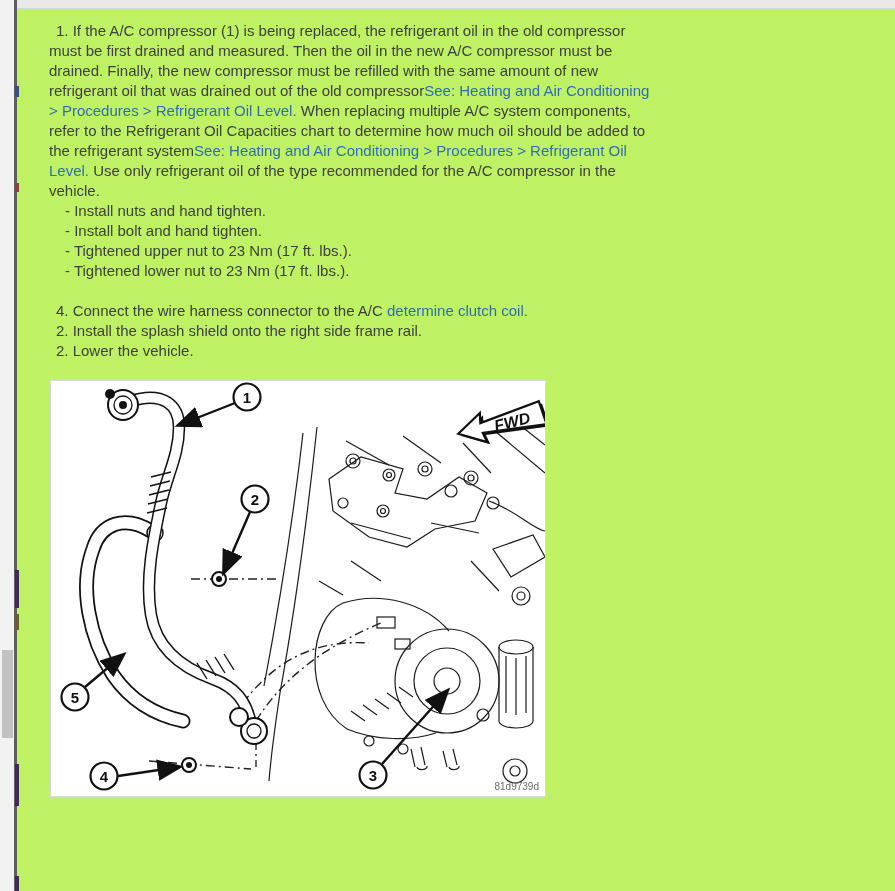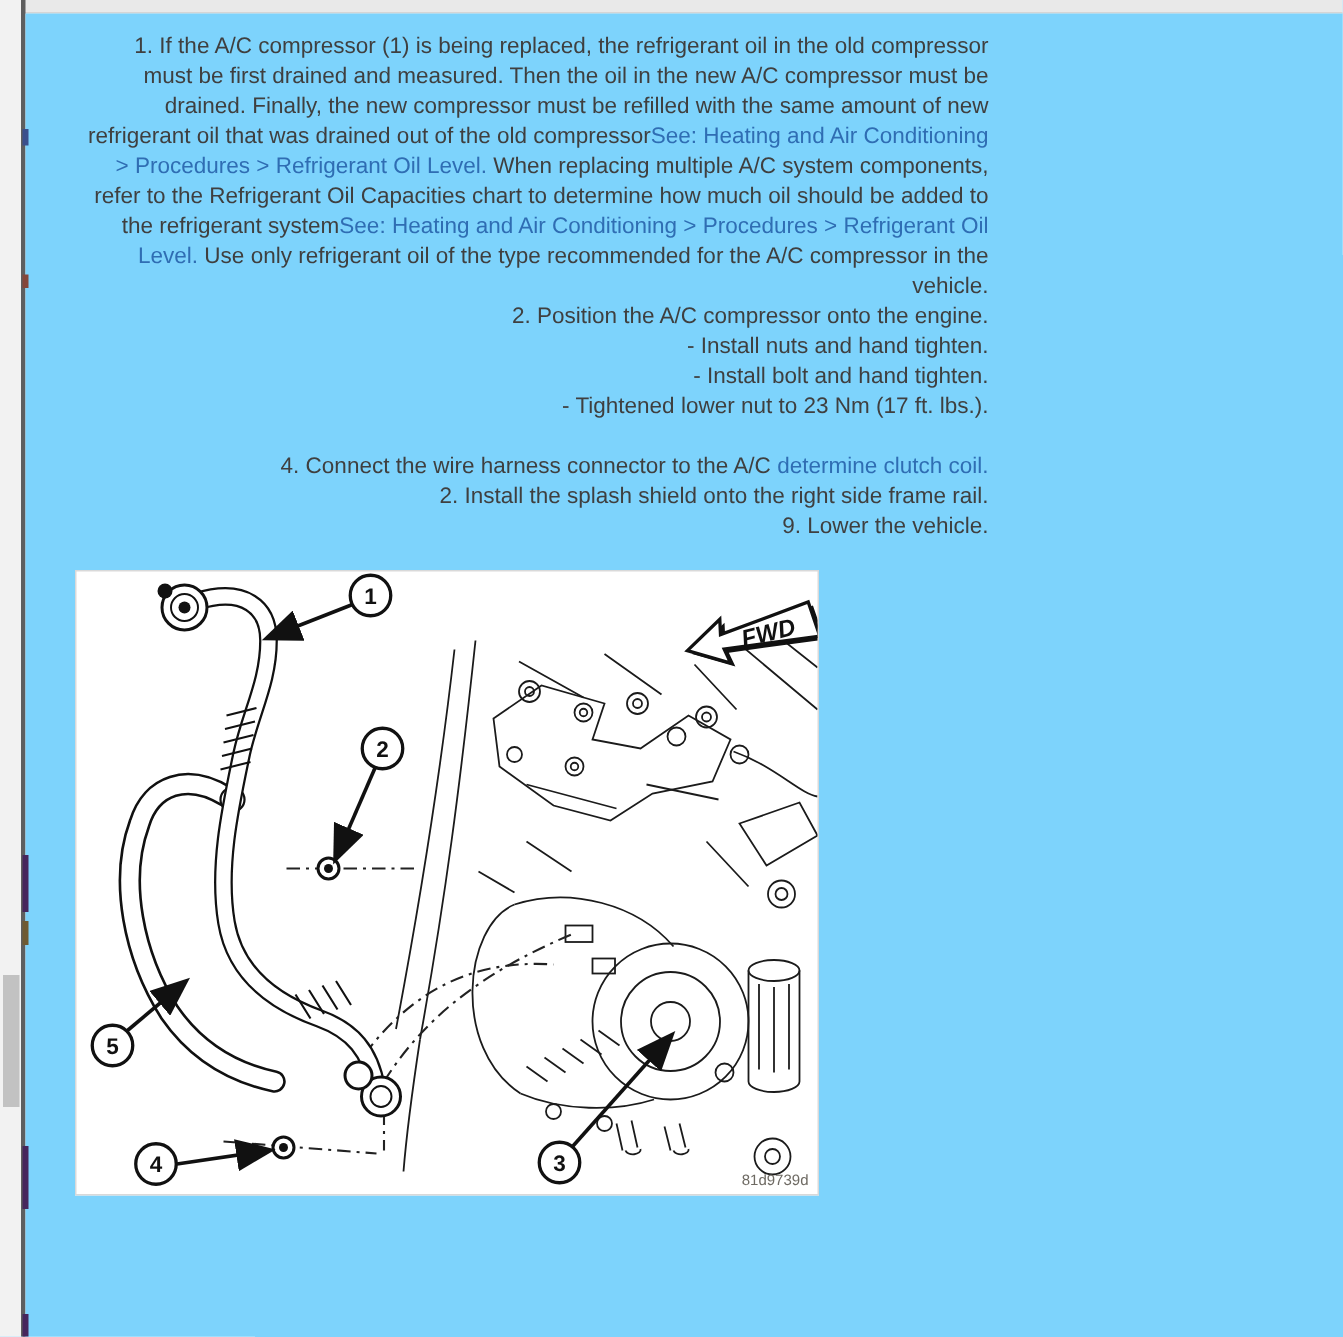--- a/index.html
+++ b/index.html
@@ -16,21 +16,21 @@
   .strip-thumb{position:absolute;left:2px;top:650px;width:11px;height:88px;background:#c2c2c2;}
   .frag{position:absolute;width:4px;z-index:3;}
   .frag.f1{left:15px;top:86px;height:11px;background:#3b4f8c;}
   .frag.f2{left:15px;top:183px;height:9px;background:#84463a;}
   .frag.f3{left:15px;top:570px;height:38px;background:#46265c;}
   .frag.f4{left:15px;top:614px;height:16px;background:#6e5a33;}
   .frag.f5{left:15px;top:764px;height:42px;background:#46265c;}
   .frag.f6{left:15px;top:876px;height:15px;background:#46265c;}
 
   
-  .content{position:absolute;left:17px;top:9px;right:0;bottom:0;background:#7dd3fc;padding:12px 0 0 32px;text-align:right;}
+  .content{position:absolute;left:17px;top:9px;right:0;bottom:0;background:#bef264;padding:12px 0 0 32px;}
   .steps{width:610px;}
   .steps p{margin:0;font-size:15px;line-height:20px;color:var(--body,#3f3f3f);text-indent:7px;}
   .steps p.sub{padding-left:16px;text-indent:0;}
   .spacer{height:20px;}
   .doclink{color:var(--link,#2f6db3);cursor:pointer;}
 
   
   .figure-box{margin-top:19px;margin-left:1px;width:494px;height:415px;border:1px solid #d9d9d9;background:#fff;}
   svg text{font-family:"Liberation Sans",sans-serif;}
 </style>
@@ -44,28 +44,28 @@
 <div class="frag f1"></div>
 <div class="frag f2"></div>
 <div class="frag f3"></div>
 <div class="frag f4"></div>
 <div class="frag f5"></div>
 <div class="frag f6"></div>
 
 <div class="content">
   <div class="steps">
       <p class=""><span>1. If the A/C compressor (1) is being replaced, the refrigerant oil in the old compressor must be first drained and measured. Then the oil in the new A/C compressor must be drained. Finally, the new compressor must be refilled with the same amount of new refrigerant oil that was drained out of the old compressor</span><span class="doclink">See: Heating and Air Conditioning &gt; Procedures &gt; Refrigerant Oil Level.</span><span> When replacing multiple A/C system components, refer to the Refrigerant Oil Capacities chart to determine how much oil should be added to the refrigerant system</span><span class="doclink">See: Heating and Air Conditioning &gt; Procedures &gt; Refrigerant Oil Level.</span><span> Use only refrigerant oil of the type recommended for the A/C compressor in the vehicle.</span></p>
-      <p class=""><span>2. Position the A/C compressor onto the engine.</span></p>
       <p class="sub"><span>- Install nuts and hand tighten.</span></p>
       <p class="sub"><span>- Install bolt and hand tighten.</span></p>
+      <p class="sub"><span>- Tightened upper nut to 23 Nm (17 ft. lbs.).</span></p>
       <p class="sub"><span>- Tightened lower nut to 23 Nm (17 ft. lbs.).</span></p>
       <div class="spacer"></div>
       <p class=""><span>4. Connect the wire harness connector to the A/C </span><span class="doclink">determine clutch coil.</span></p>
       <p class=""><span>2. Install the splash shield onto the right side frame rail.</span></p>
-      <p class=""><span>9. Lower the vehicle.</span></p>
+      <p class=""><span>2. Lower the vehicle.</span></p>
     </div>
 
   <div class="figure-box">
     <svg viewBox="0 0 494 415" width="494" height="415">
       <defs>
         <marker id="ah" markerWidth="11" markerHeight="9" refX="9" refY="4.5" orient="auto">
           <path d="M0,0 L11,4.5 L0,9 z" fill="#111"></path>
         </marker>
       </defs>
 

